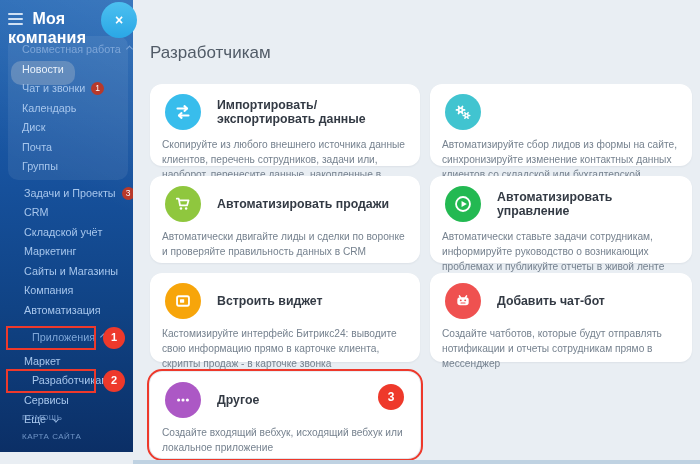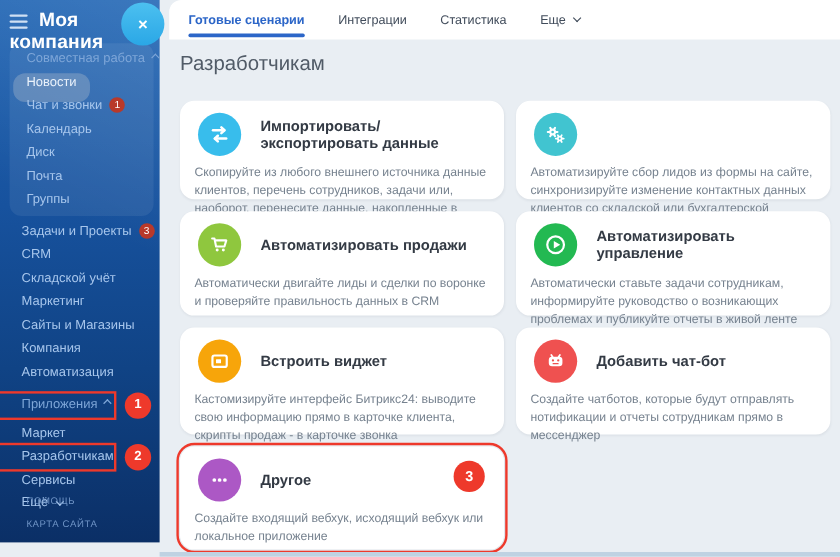--- a/index.html
+++ b/index.html
@@ -28,42 +28,42 @@
     color:#fff; display:flex; align-items:center; justify-content:center;
     font-size:14px; font-weight:bold; z-index:30; border:none; cursor:pointer;
   }
   #sidebar-menu { position:relative; margin-top:2px; }
   .panel {
     background:rgba(255,255,255,.07);
     border-radius:10px; margin:0 5px 4px 8px; padding:4px 0 3px 0;
   }
   .sb-item {
     position:relative; height:19.5px; line-height:19.5px;
-    padding-left:18px; font-size:10.8px; color:#a7c6ec;
+    padding-left:24px; font-size:10.8px; color:#a7c6ec;
     white-space:nowrap; cursor:pointer;
   }
   .panel .sb-item { padding-left:14px; }
   .sb-item.group-header { color:#7ea6d8; }
   .sb-item .pill {
     background:rgba(150,172,200,.45); color:#eaf2fb;
     border-radius:10px; padding:2px 11px 10px 11px; margin-left:-11px;
   }
   .chev {
     display:inline-block; width:5px; height:5px; margin-left:6px;
     border-right:1.4px solid currentColor; border-bottom:1.4px solid currentColor;
     vertical-align:middle;
   }
   .chev.up   { transform:rotate(-135deg) translate(1px,1px); }
   .chev.down { transform:rotate(45deg) translateY(-2px); }
   .nbadge {
     display:inline-block; min-width:13px; height:13px; line-height:13px;
     background:#b8392a; color:#fff; border-radius:8px; font-size:8.5px;
     text-align:center; margin-left:6px; padding:0 3px; vertical-align:1px;
   }
-  .sb-item.annotated { outline:2px solid #ee392b; width:95px; }
+  .sb-item.annotated { outline:2px solid #ee392b; width:86px;margin-left:8px; }
   .step-circle {
     position:absolute; width:22px; height:22px; border-radius:50%;
     background:#ee392b; color:#fff; font-size:11px; font-weight:bold;
     display:flex; align-items:center; justify-content:center; z-index:5;
   }
   .sb-item .step-circle { right:-31px; top:50%; transform:translateY(-50%); }
   .spacer8 { height:8px; } .spacer4 { height:4px; }
   #sidebar-footer { position:absolute; left:22px; bottom:-14px; }
   .sb-footer-item {
     height:19.5px; line-height:19.5px; font-size:8px; letter-spacing:.5px;
@@ -145,35 +145,20 @@
       <div class="sb-footer-item">КАРТА САЙТА</div>
       <div class="sb-footer-item">НАСТРОИТЬ МЕНЮ</div>
     </div>
 </aside>
 
 <button class="close-btn">
     <span>×</span>
   </button>
 
 <main id="main">
-  <div id="tabbar">
-      <div class="tab active">
-        <span>Готовые сценарии</span>
-      </div>
-      <div class="tab">
-        <span>Интеграции</span>
-      </div>
-      <div class="tab">
-        <span>Статистика</span>
-      </div>
-      <div class="tab">
-        <span>Еще</span>
-        <span class="chev down"></span>
-      </div>
-    </div>
   <h1 id="page-title">Разработчикам</h1>
   <div id="cards">
       <div class="card">
     <div class="card-head">
       <span class="icon-circle" style="background: rgb(56, 189, 236);">
             <svg width="22" height="22" viewBox="0 0 24 24">
               <g fill="none" stroke="#fff" stroke-width="2.3" stroke-linecap="round" stroke-linejoin="round">
                 <path d="M6 8.2h10.2"></path>
                 <path d="M13.6 5.6 16.4 8.2 13.6 10.8"></path>
                 <path d="M18 15.8H7.8"></path>

